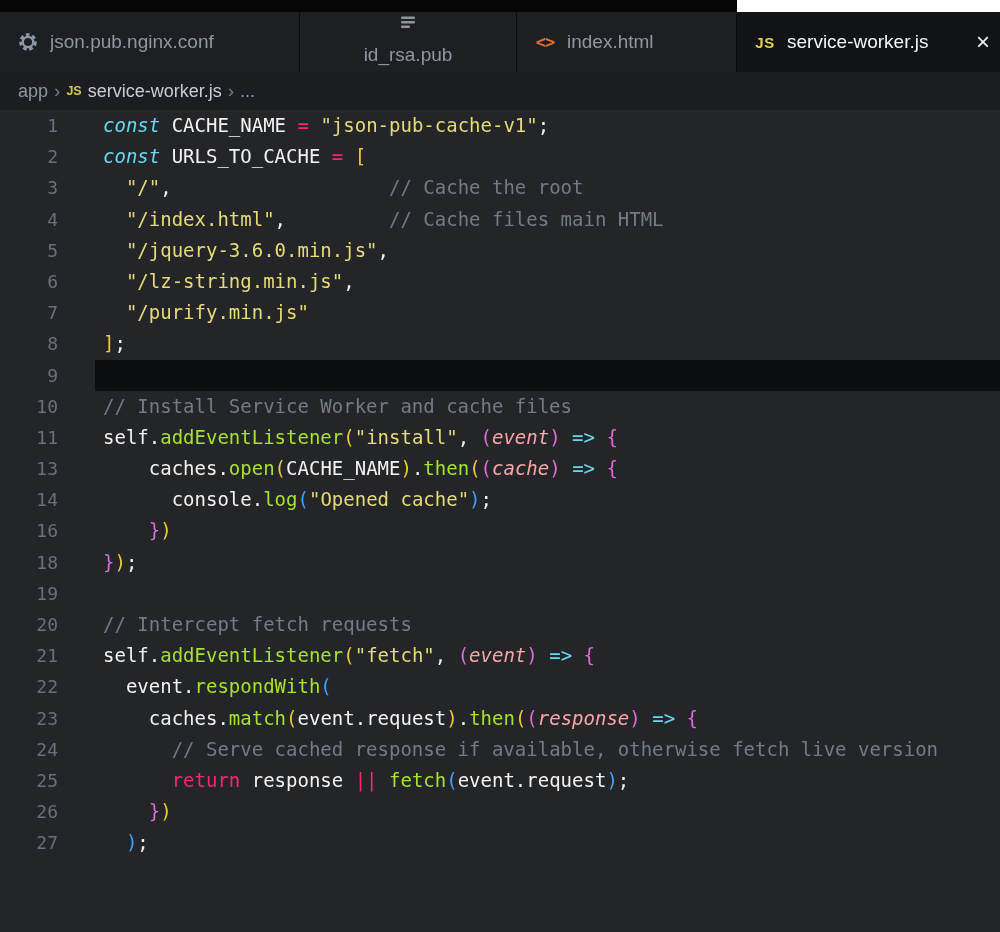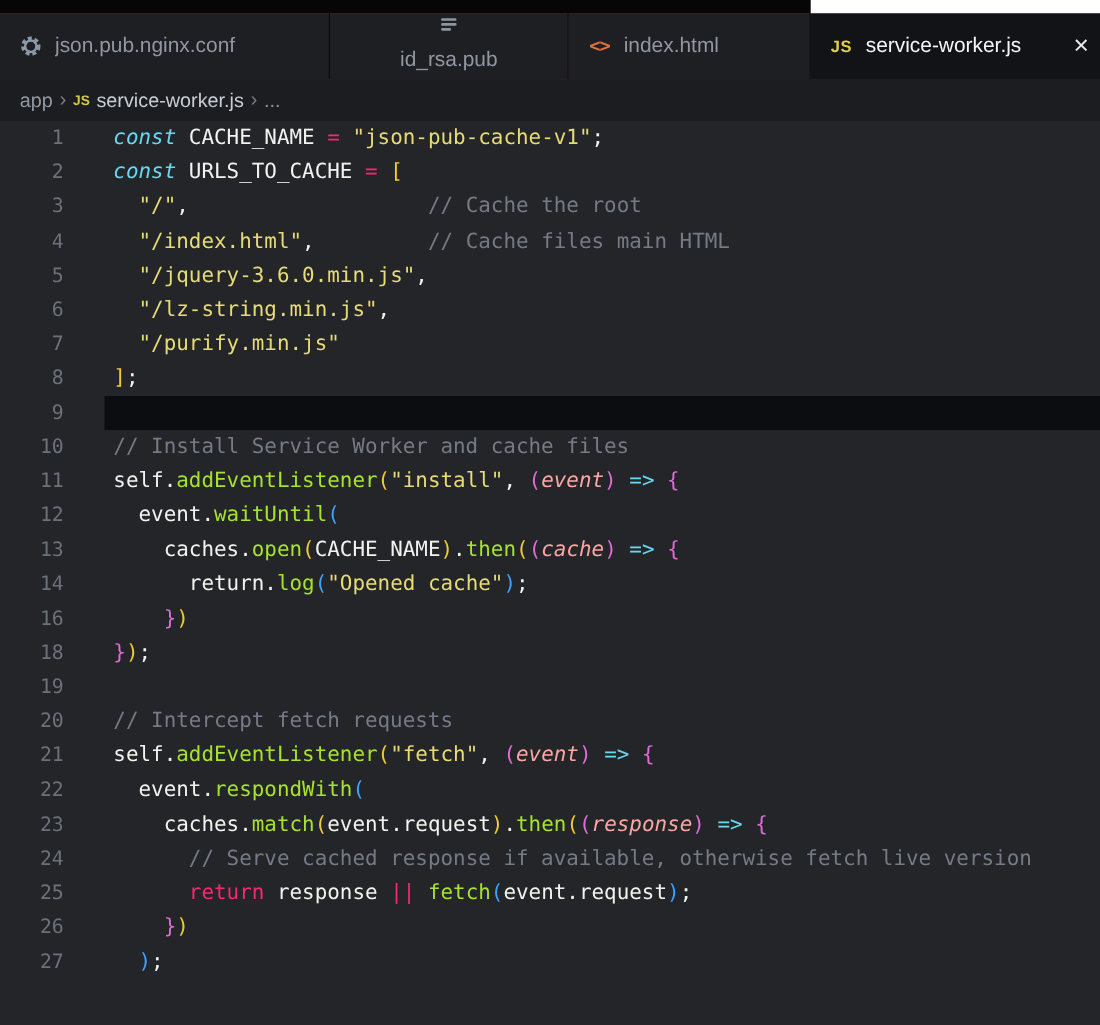--- a/index.html
+++ b/index.html
@@ -14,21 +14,21 @@
   .window { width: 1000px; height: 932px; position: relative; }
 
   
   .top-strip { position: relative; height: 12px; background: #060607; }
   .top-strip .accent {
     position: absolute; left: 737px; top: 0; width: 263px; height: 12px;
     background: #ffffff;
   }
 
   
-  .tabbar { display: flex; height: 60px; background: #ef4444; text-align: center; }
+  .tabbar { display: flex; height: 60px; background: #ffffff; text-align: center; }
   .tab {
     box-sizing: border-box;
     display: flex; align-items: center; gap: 12px;
     padding: 0 18px;
     background: #1e1f23;
     border-right: 1px solid #0a0a0b;
     color: #9097a2;
     font-size: 19px;
     cursor: pointer;
     overflow: hidden;
@@ -182,30 +182,26 @@
         </div>
         <div class="cl">
           <span class="ln">10</span>
           <span class="lc"><span class="tk-cm">// Install Service Worker and cache files</span></span>
         </div>
         <div class="cl">
           <span class="ln">11</span>
           <span class="lc"><span class="tk-pl">self.</span><span class="tk-fn">addEventListener</span><span class="tk-b1">(</span><span class="tk-st">"install"</span><span class="tk-pl">, </span><span class="tk-b2">(</span><span class="tk-pm">event</span><span class="tk-b2">)</span><span class="tk-pl"> </span><span class="tk-kw">=&gt;</span><span class="tk-pl"> </span><span class="tk-b2">{</span></span>
         </div>
         <div class="cl">
-          <span class="ln">12</span>
-          <span class="lc"><span class="tk-pl">  event.</span><span class="tk-fn">waitUntil</span><span class="tk-b3">(</span></span>
-        </div>
-        <div class="cl">
           <span class="ln">13</span>
           <span class="lc"><span class="tk-pl">    caches.</span><span class="tk-fn">open</span><span class="tk-b1">(</span><span class="tk-pl">CACHE_NAME</span><span class="tk-b1">)</span><span class="tk-pl">.</span><span class="tk-fn">then</span><span class="tk-b1">(</span><span class="tk-b2">(</span><span class="tk-pm">cache</span><span class="tk-b2">)</span><span class="tk-pl"> </span><span class="tk-kw">=&gt;</span><span class="tk-pl"> </span><span class="tk-b2">{</span></span>
         </div>
         <div class="cl">
           <span class="ln">14</span>
-          <span class="lc"><span class="tk-pl">      return.</span><span class="tk-fn">log</span><span class="tk-b3">(</span><span class="tk-st">"Opened cache"</span><span class="tk-b3">)</span><span class="tk-pl">;</span></span>
+          <span class="lc"><span class="tk-pl">      console.</span><span class="tk-fn">log</span><span class="tk-b3">(</span><span class="tk-st">"Opened cache"</span><span class="tk-b3">)</span><span class="tk-pl">;</span></span>
         </div>
         <div class="cl">
           <span class="ln">16</span>
           <span class="lc"><span class="tk-pl">    </span><span class="tk-b2">}</span><span class="tk-b1">)</span></span>
         </div>
         <div class="cl">
           <span class="ln">18</span>
           <span class="lc"><span class="tk-b2">}</span><span class="tk-b1">)</span><span class="tk-pl">;</span></span>
         </div>
         <div class="cl">

